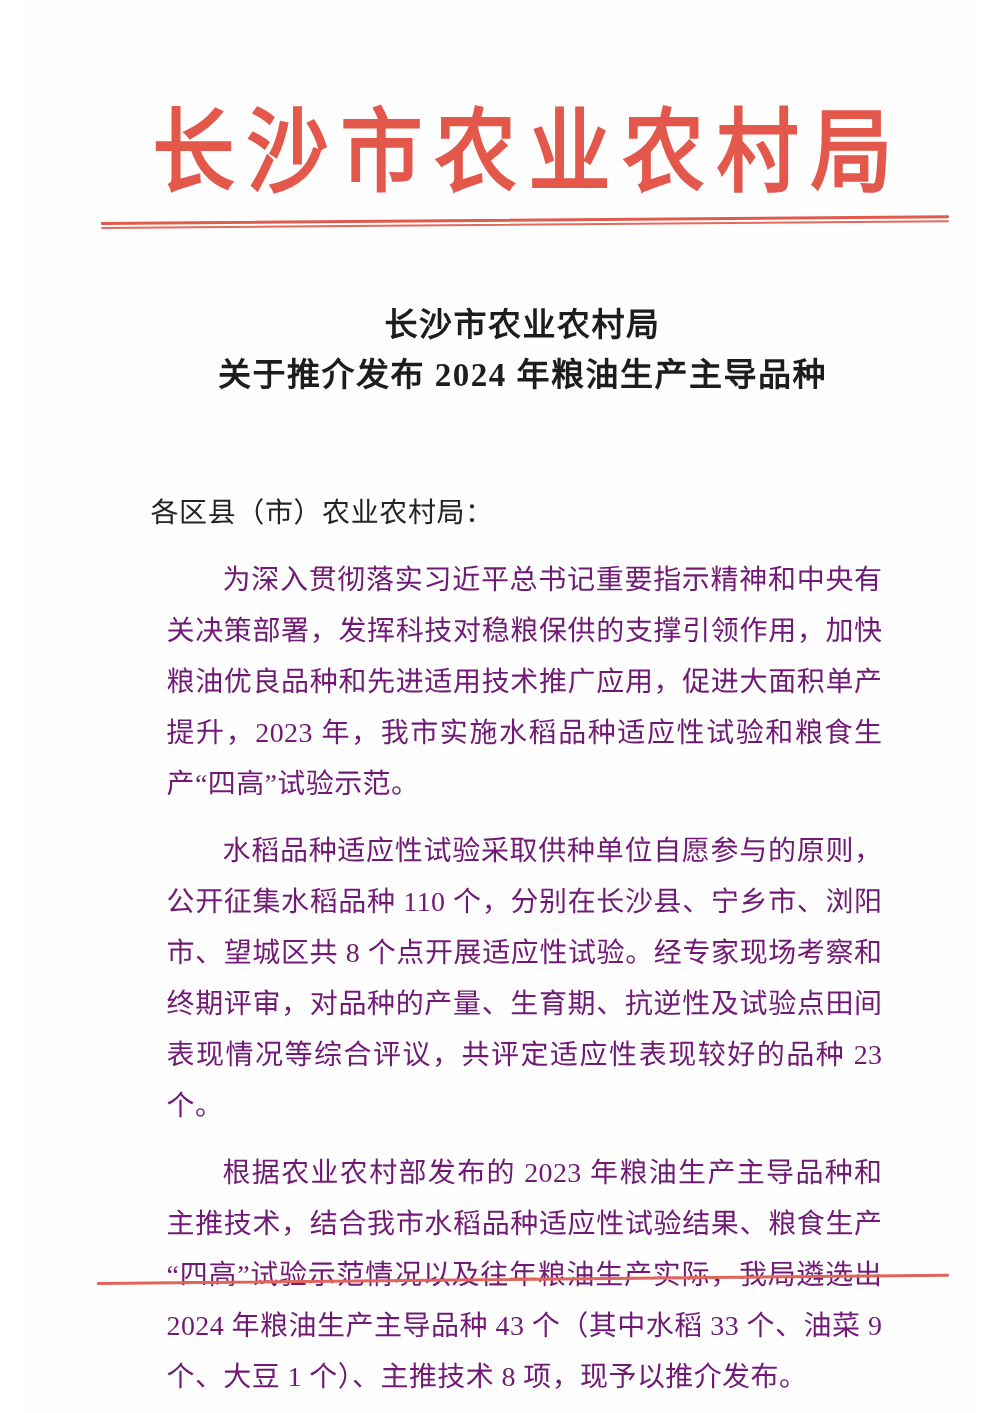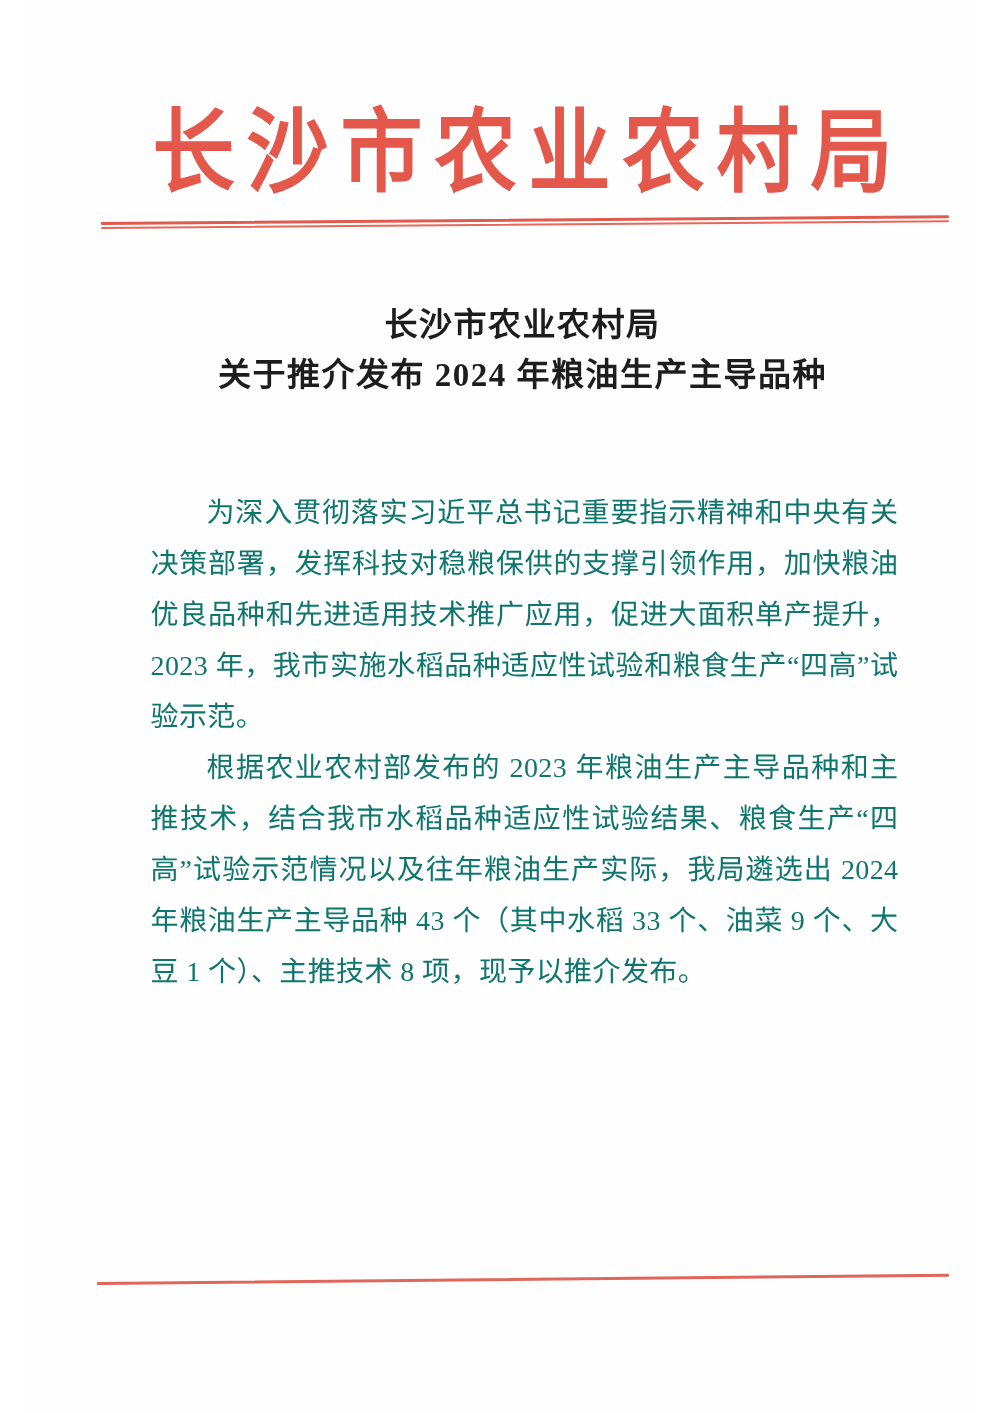--- a/index.html
+++ b/index.html
@@ -107,26 +107,26 @@
     line-height: 51px;
     color: #242424;
     letter-spacing: 0.6px;
     margin: 0 0 0 0;
   }
 
   .para {
     font-family: "Liberation Serif", "DejaVu Serif", serif;
     font-size: 28px;
     line-height: 51px;
-    color: #0f766e;
+    color: #701a75;
     letter-spacing: 0.4px;
     text-align: justify;
     text-justify: inter-character;
     text-indent: 56px;
-    margin: 0;
+    margin: 16px;
   }
 
   
   .rule-bottom {
     position: absolute;
     left: 74px;
     top: 1282px;
     width: 852px;
     height: 4px;
     transform: rotate(-0.55deg);
@@ -154,23 +154,25 @@
     <div class="line-a"></div>
     <div class="line-b"></div>
   </div>
 
   <div class="doc-title">
     <div class="t-line">长沙市农业农村局</div>
     <div class="t-line">关于推介发布 2024 年粮油生产主导品种</div>
   </div>
 
   <div class="body-block">
+    <p class="salutation">各区县（市）农业农村局：</p>
 
     <p class="para">为深入贯彻落实习近平总书记重要指示精神和中央有关决策部署，发挥科技对稳粮保供的支撑引领作用，加快粮油优良品种和先进适用技术推广应用，促进大面积单产提升，2023 年，我市实施水稻品种适应性试验和粮食生产“四高”试验示范。</p>
 
+    <p class="para">水稻品种适应性试验采取供种单位自愿参与的原则，公开征集水稻品种 110 个，分别在长沙县、宁乡市、浏阳市、望城区共 8 个点开展适应性试验。经专家现场考察和终期评审，对品种的产量、生育期、抗逆性及试验点田间表现情况等综合评议，共评定适应性表现较好的品种 23 个。</p>
 
     <p class="para">根据农业农村部发布的 2023 年粮油生产主导品种和主推技术，结合我市水稻品种适应性试验结果、粮食生产“四高”试验示范情况以及往年粮油生产实际，我局遴选出 2024 年粮油生产主导品种 43 个（其中水稻 33 个、油菜 9 个、大豆 1 个）、主推技术 8 项，现予以推介发布。</p>
   </div>
 
   <div class="rule-bottom">
     <div class="line-a"></div>
   </div>
 
 </div>
 

